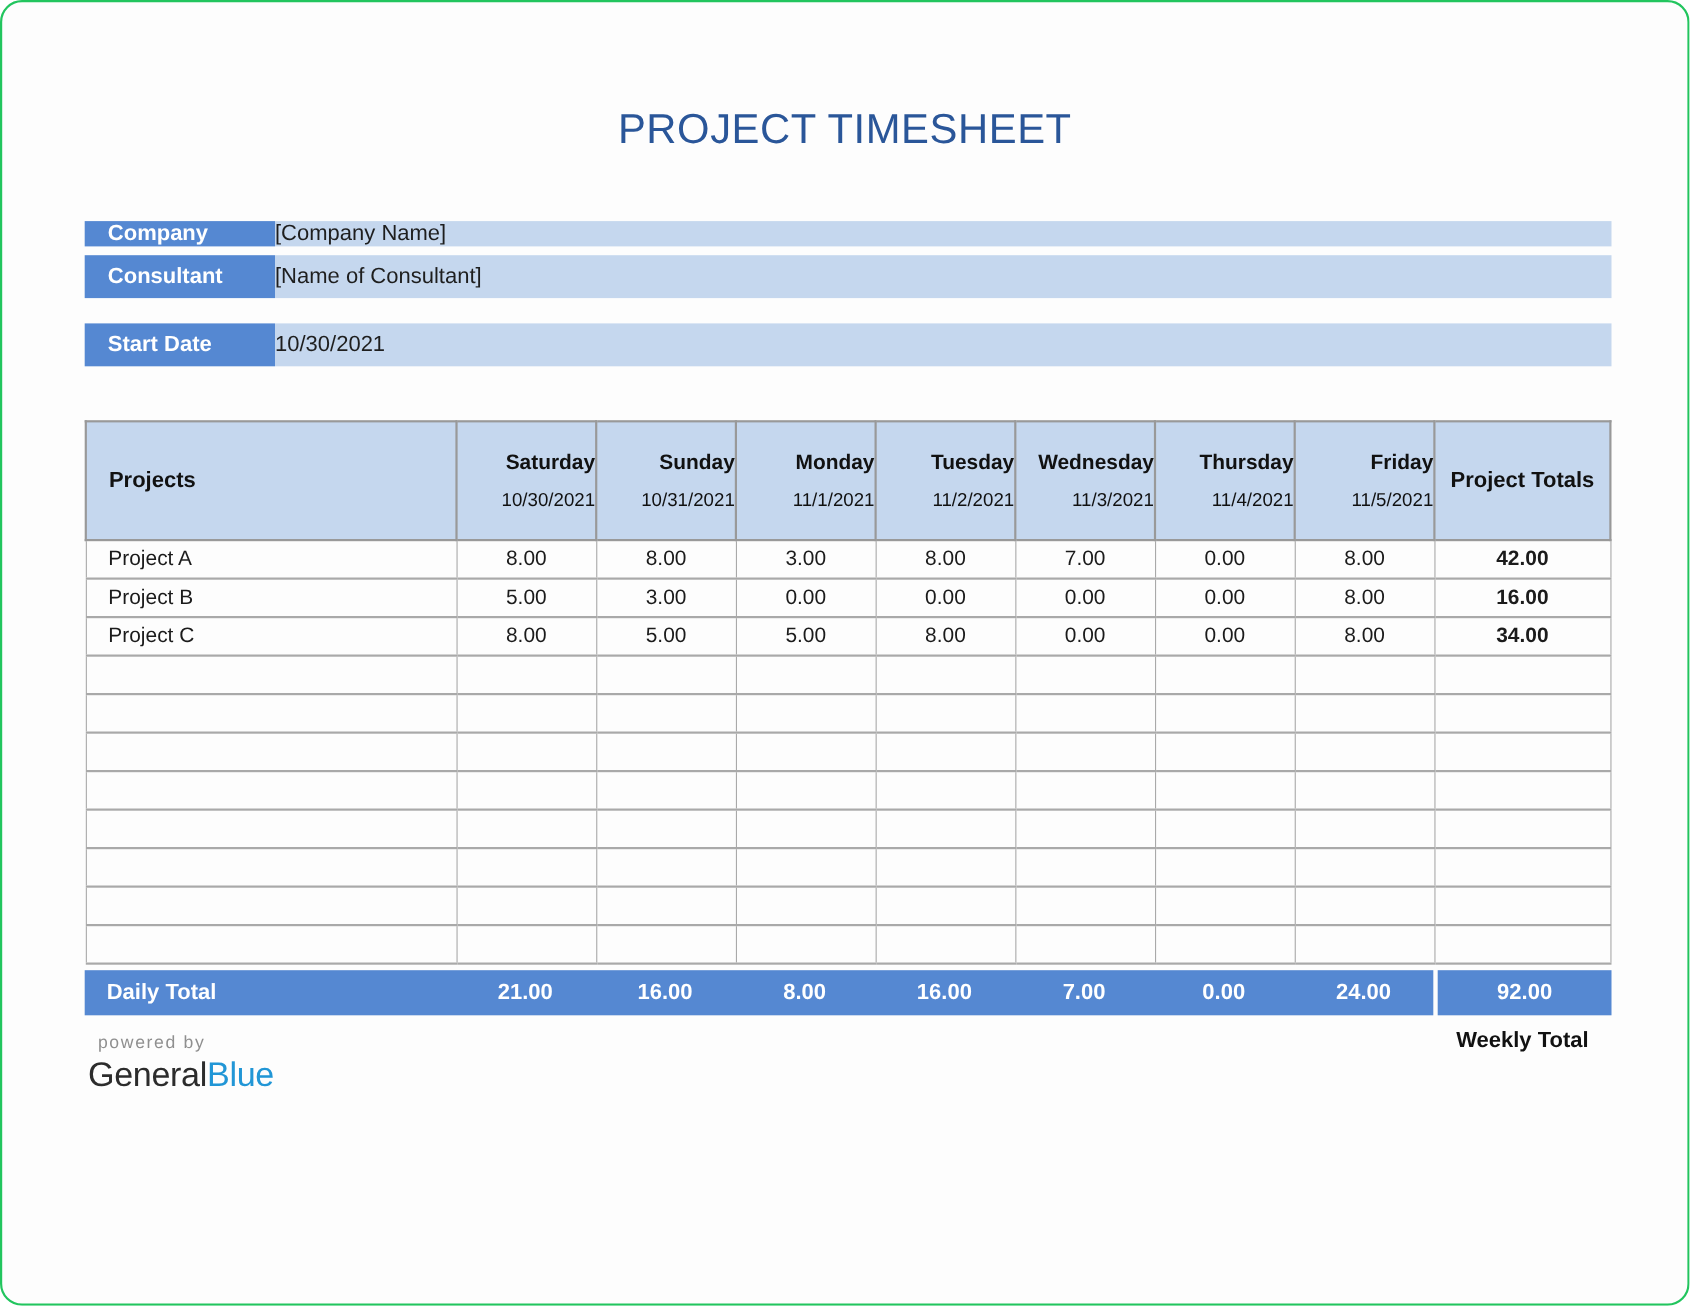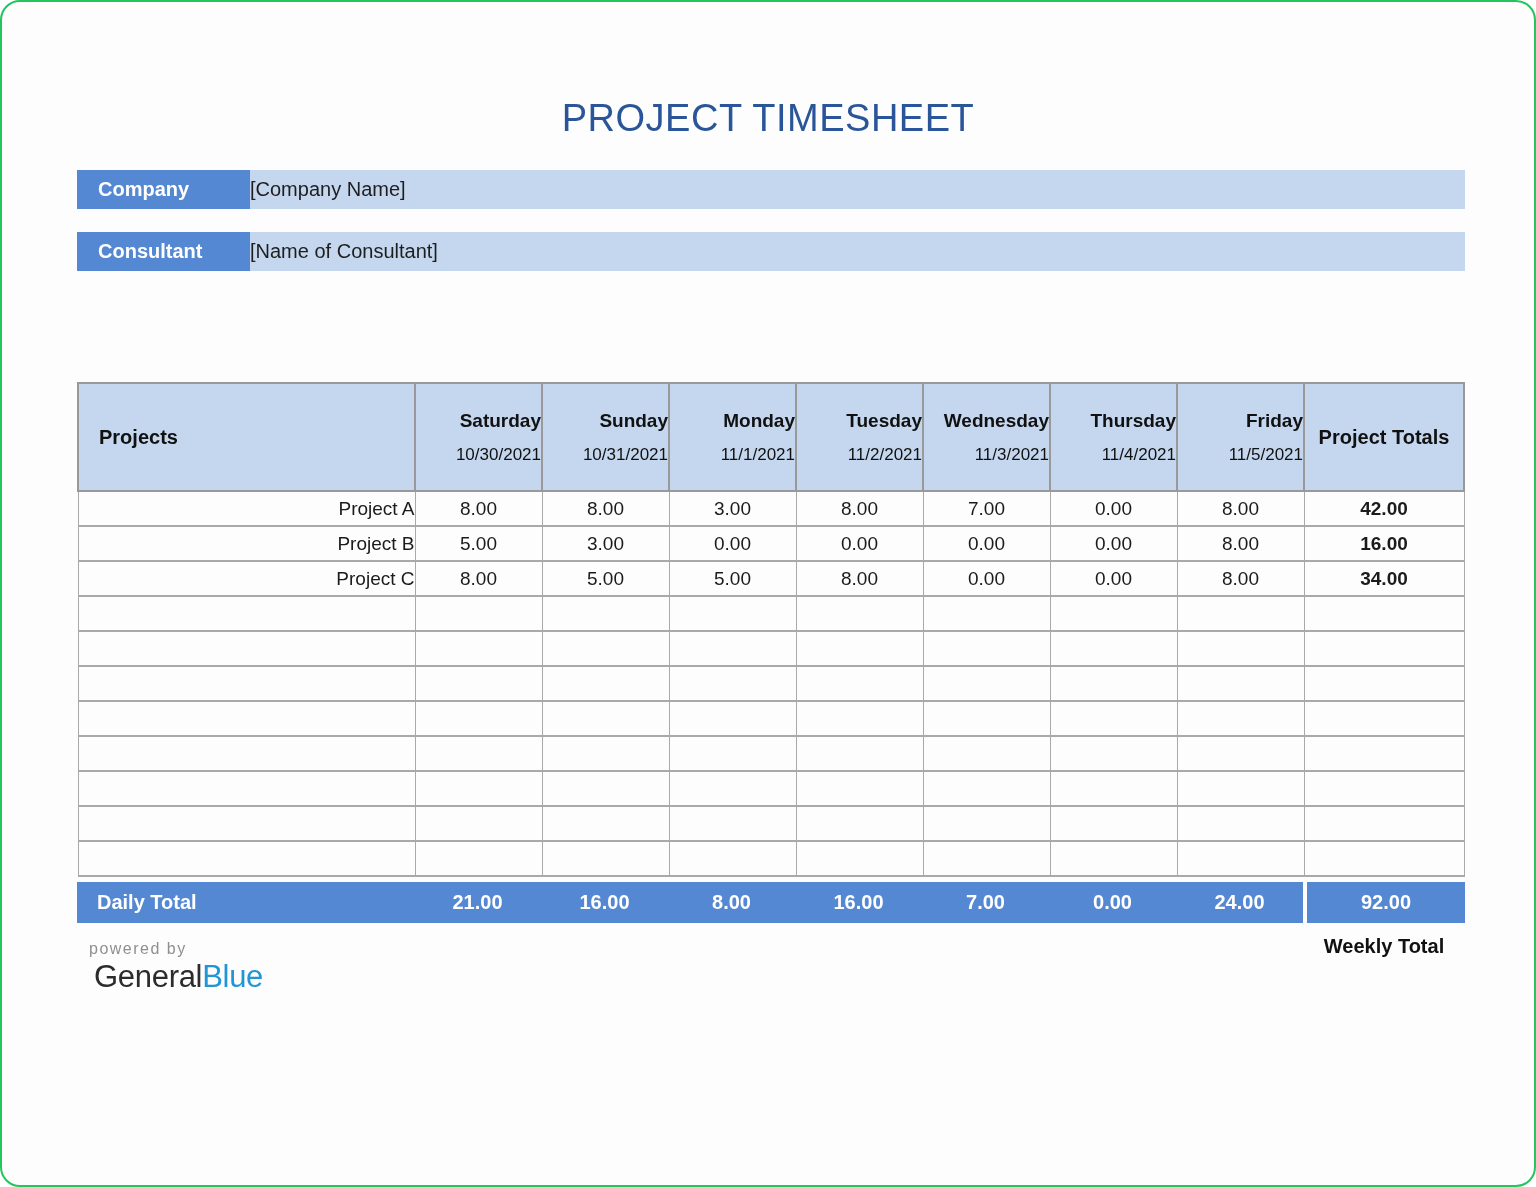--- a/index.html
+++ b/index.html
@@ -24,21 +24,21 @@
     margin: 0; text-align: center;
     font-size: 38px; font-weight: normal; letter-spacing: 0.5px;
     color: var(--title-blue, #2a5699);
   }
 
   
   .info-row {
     position: absolute; left: 75px; width: 1388px; height: 39px;
     display: flex;
   }
-  .info-row.r0 { top: 168px; }
+  .info-row.r0 { top: 183px; align-items: flex-end; }
   .info-row.r1 { top: 230px; }
   .info-row.r2 { top: 292px; }
   .info-label {
     width: 173px; flex: 0 0 173px;
     background: var(--accent-blue, #5588d2);
     color: #ffffff; font-weight: bold; font-size: 20px;
     display: flex; align-items: center; padding-left: 21px;
   }
   .info-value {
     flex: 1;
@@ -71,21 +71,21 @@
   .day-date { font-weight: normal; font-size: 17px; margin-top: 13px; }
 
   tbody tr { height: 35px; }
   td {
     background: #fdfdfd;
     border: 1px solid var(--grid-line, #a9a9a9);
     border-top-width: 2px; border-bottom-width: 2px;
     height: 35px; padding: 0;
     font-size: 19px; text-align: center; color: #1b1b1b;
   }
-  td.project-cell { text-align: right; padding-left: 20px; }
+  td.project-cell { text-align: left; padding-left: 20px; }
   td.total-cell   { font-weight: bold; }
 
   
   .daily-total {
     position: absolute; left: 75px; top: 880px;
     width: 1388px; height: 41px;
     display: flex;
     color: #ffffff; font-size: 20px; font-weight: bold;
   }
   .dt-main {
@@ -108,39 +108,43 @@
     position: absolute; left: 1301px; top: 933px; width: 162px;
     text-align: center; font-size: 20px; font-weight: bold; color: #111;
   }
 
   
   .powered-by {
     position: absolute; left: 87px; top: 938px;
     font-size: 16px; letter-spacing: 1.5px; color: #8f8f8f;
   }
   .brand-logo {
-    position: absolute; left: 92px; top: 957px;
+    position: absolute; left: 78px; top: 957px;
     font-size: 31px; letter-spacing: -0.3px; color: #2c2c2c;
   }
   .brand-logo .blue { color: var(--brand-blue, #2196d6); }
 </style>
 </head>
 <body>
 
 <div class="page">
 
   <h1 class="title">PROJECT TIMESHEET</h1>
 
   <div class="info-row r0">
     <div class="info-label">Company</div>
     <div class="info-value">[Company Name]</div>
   </div>
   <div class="info-row r1">
     <div class="info-label">Consultant</div>
     <div class="info-value">[Name of Consultant]</div>
+  </div>
+  <div class="info-row r2">
+    <div class="info-label">Start Date</div>
+    <div class="info-value">10/30/2021</div>
   </div>
 
   <table class="sheet">
     <colgroup>
       <col class="c-projects">
       <col class="c-day">
         <col class="c-day">
         <col class="c-day">
         <col class="c-day">
       <col class="c-day">

